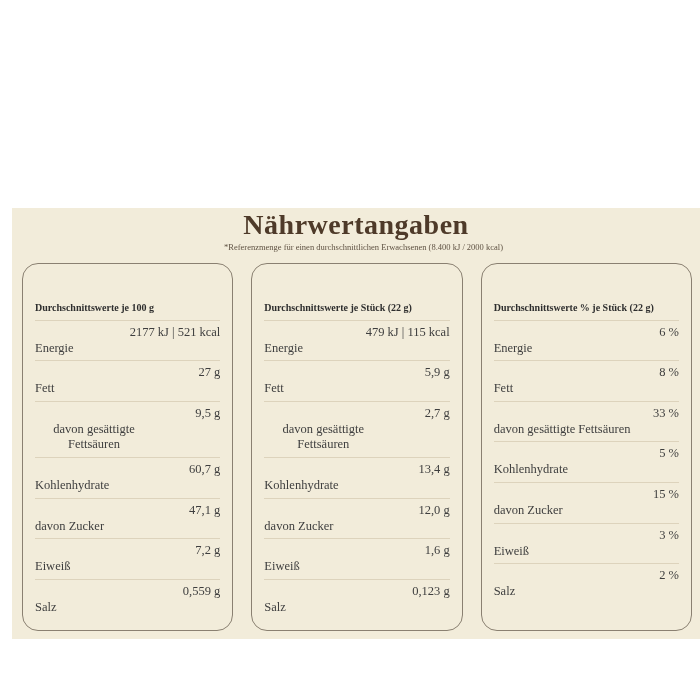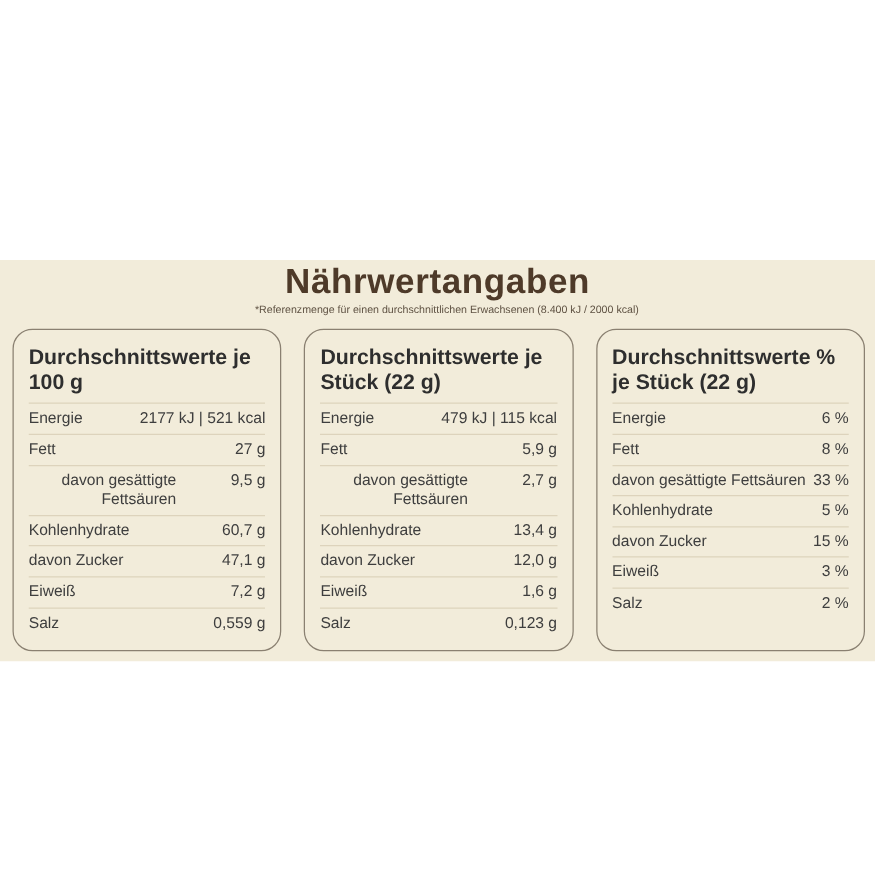--- a/index.html
+++ b/index.html
@@ -19,23 +19,24 @@
   body {
     width: 700px; height: 700px;
     position: relative;
     overflow: hidden;
     background: var(--page-bg);
     font-family: "Liberation Sans", sans-serif;
     color: var(--text-color);
   }
   .band {
     position: absolute;
-    top: 208px; left: 0; right: 0;
+    top: 208px; left: 12px; right: 0;
     background: var(--band-bg);
     padding: 2px 0 8px 0;
+    font-family: Liberation Serif, serif;
   }
   .page-title {
     margin: 0;
     text-align: center;
     font-size: 28px;
     line-height: 1.05;
     font-weight: bold;
     letter-spacing: 0.5px;
     color: var(--title-color);
   }
@@ -56,38 +57,39 @@
   .panel {
     flex: 1 1 0;
     border: 1.5px solid var(--panel-border);
     border-radius: 16px;
     padding: 8px 12px 10px 12px;
     background: var(--band-bg);
     min-width: 0;
   }
   .t-header {
     font-weight: bold;
-    font-size: 17px;
+    font-size: 10px;
     line-height: 1.2;
     color: var(--header-text);
     padding: 4px 0 6px 0;
     border-bottom: 1px solid var(--divider);
+    margin-top: 26px;
   }
   .row {
     display: flex;
     justify-content: space-between;
     align-items: flex-start;
     gap: 6px;
     padding: 4px 0;
     border-bottom: 1px solid var(--divider);
     font-size: 12.5px;
     line-height: 1.25;
   }
   .row:last-child { border-bottom: none; }
-  .row-label { text-align: right; }
+  .row-label { text-align: center; margin-top: 16px; }
   .row-value { text-align: center; white-space: nowrap; }
   
   .panel.wrap-labels .row-label { max-width: 118px; }
   
   .panel.pct .row-label { white-space: nowrap; }
 </style>
 </head>
 <body>
 
 <div class="band">

